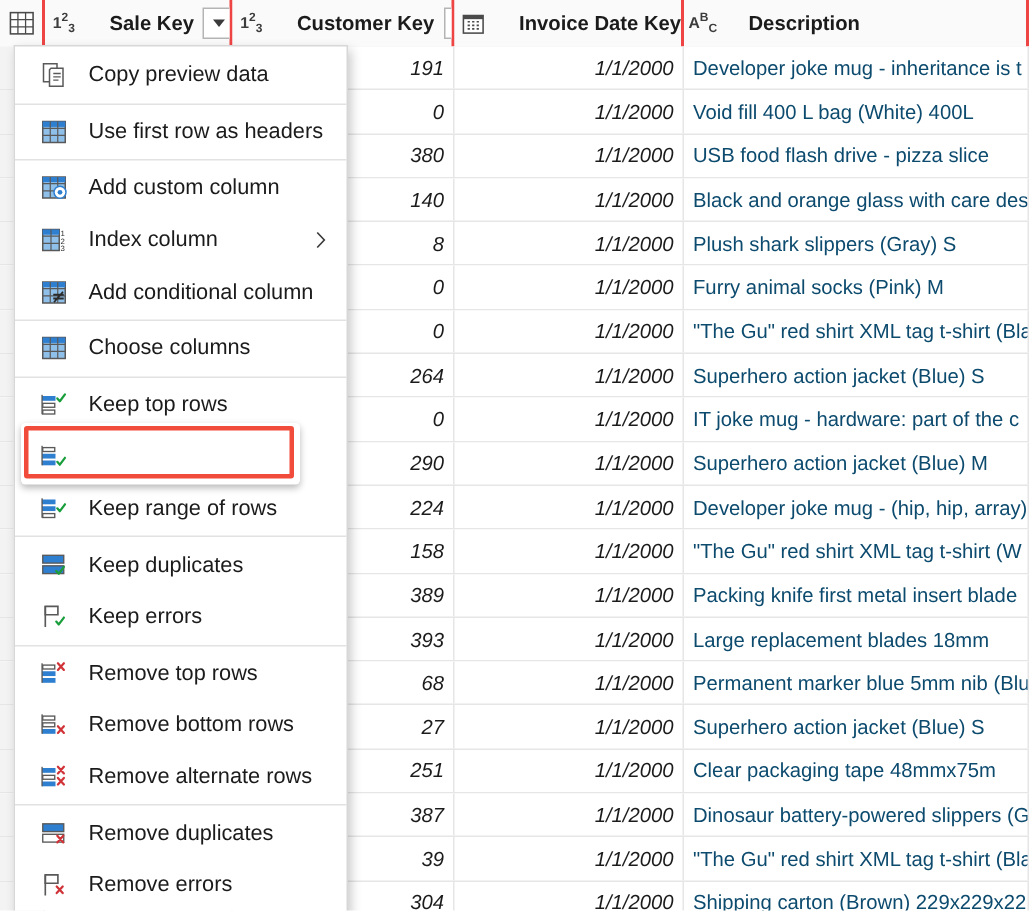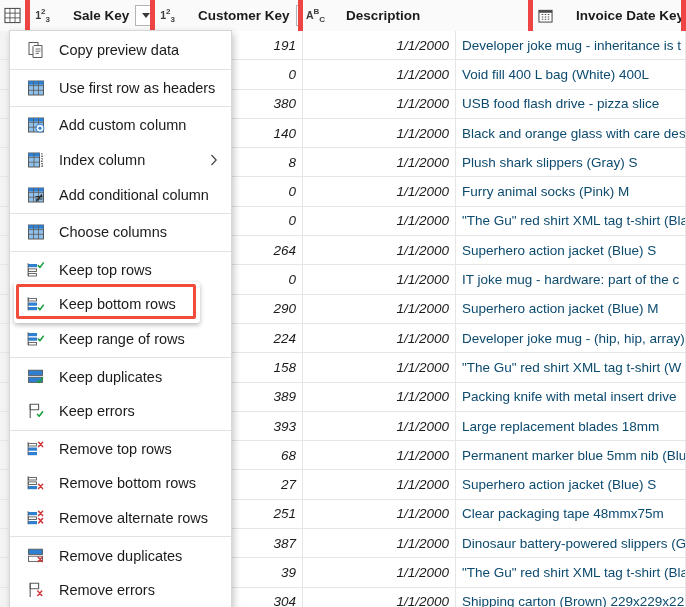--- a/index.html
+++ b/index.html
@@ -15,21 +15,21 @@
   
   .grid{position:absolute;left:0;top:0;width:686px;height:607px;}
   .hdr-row{
     position:absolute;left:0;top:0;height:31px;width:686px;
     background:#fafafa;border-bottom:1px solid #d0d0d0;
     display:flex;align-items:stretch;
     box-sizing:border-box;
   }
   .hdr-cell{
     display:flex;align-items:center;box-sizing:border-box;
-    border-right:5px solid #ef4444;
+    border-right:2px solid #ef4444;
     padding:0 4px;height:31px;background:#fafafa;
     font-weight:bold;font-size:13.5px;color:#1b1b1b;
     overflow:hidden;white-space:nowrap;
   }
   .hdr-cell.gutter{width:30px;justify-content:center;padding:0;}
   .hdr-label{margin-left:22px;margin-right:6px;font-weight:bold;}
   .dd-btn{
     width:19px;height:19px;min-width:19px;border:1px solid #b4b4b4;background:#fff;
     display:flex;align-items:center;justify-content:center;margin-left:auto;margin-right:1px;
   }
@@ -120,39 +120,39 @@
         </div>
         <div class="hdr-cell" style="width:148px;min-width:148px;">
           <span class="type-ico">
             <span class="ico123">1<sup>2</sup><sub>3</sub></span>
           </span>
           <span class="hdr-label">Customer Key</span>
           <span class="dd-btn">
             <span class="caret"></span>
           </span>
         </div>
-        <div class="hdr-cell" style="flex:1;">
-          <span class="type-ico">
-            <span class="icoABC">A<sup>B</sup><sub>C</sub></span>
-          </span>
-          <span class="hdr-label">Description</span>
-        </div>
         <div class="hdr-cell" style="width:153px;min-width:153px;">
           <span class="type-ico">
             <svg width="15" height="15" viewBox="0 0 16 16">
               <rect x="1" y="2.5" width="14" height="12.5" fill="#fff" stroke="#4a4a4a" stroke-width="1.1"></rect>
               <rect x="1" y="2.5" width="14" height="2.6" fill="#4a4a4a"></rect>
               <path d="M4 7 h1.6 M7.2 7 h1.6 M10.4 7 h1.6 M4 9.5 h1.6 M7.2 9.5 h1.6 M10.4 9.5 h1.6 M4 12 h1.6 M7.2 12 h1.6 M10.4 12 h1.6" stroke="#4a4a4a" stroke-width="1.1"></path>
             </svg>
           </span>
           <span class="hdr-label">Invoice Date Key</span>
           <span class="dd-btn">
             <span class="caret"></span>
           </span>
         </div>
+        <div class="hdr-cell" style="flex:1;">
+          <span class="type-ico">
+            <span class="icoABC">A<sup>B</sup><sub>C</sub></span>
+          </span>
+          <span class="hdr-label">Description</span>
+        </div>
       </div>
     <div class="body-rows" id="body-rows">
         <div class="row">
           <div class="cell gutter"></div>
           <div class="cell num c-sale"></div>
           <div class="cell num c-cust">191</div>
           <div class="cell num c-date">1/1/2000</div>
           <div class="cell c-desc">Developer joke mug - inheritance is t</div>
         </div>
         <div class="row">
@@ -230,21 +230,21 @@
           <div class="cell num c-sale"></div>
           <div class="cell num c-cust">158</div>
           <div class="cell num c-date">1/1/2000</div>
           <div class="cell c-desc">"The Gu" red shirt XML tag t-shirt (W</div>
         </div>
         <div class="row">
           <div class="cell gutter"></div>
           <div class="cell num c-sale"></div>
           <div class="cell num c-cust">389</div>
           <div class="cell num c-date">1/1/2000</div>
-          <div class="cell c-desc">Packing knife with metal insert drive</div>
+          <div class="cell c-desc">Packing knife first metal insert blade</div>
         </div>
         <div class="row">
           <div class="cell gutter"></div>
           <div class="cell num c-sale"></div>
           <div class="cell num c-cust">393</div>
           <div class="cell num c-date">1/1/2000</div>
           <div class="cell c-desc">Large replacement blades 18mm</div>
         </div>
         <div class="row">
           <div class="cell gutter"></div>
@@ -384,21 +384,20 @@
         <div class="hl-box" style="border-color:#f04b3b"></div>
         <span class="miicon">
           <svg width="20" height="20" viewBox="0 0 20 20" xmlns="http://www.w3.org/2000/svg">
             <rect x="2.5" y="4.4" width="8" height="2.6" fill="none" stroke="#595959" stroke-width="0.9"></rect>
             <rect x="2" y="8.5" width="9" height="3.2" fill="#2f7fd1"></rect>
             <rect x="2" y="13" width="9" height="3.2" fill="#2f7fd1"></rect>
             <rect x="1.6" y="3.2" width="0.9" height="13" fill="#595959"></rect>
             <path d="M12.2 13.9 l1.7 1.9 l3.4 -4.6" fill="none" stroke="#1a9e3c" stroke-width="1.5" stroke-linecap="round" stroke-linejoin="round"></path>
           </svg>
         </span>
-        <span class="milabel">Keep bottom rows</span>
       </div>
       <div class="mi">
         <span class="miicon">
           <svg width="20" height="20" viewBox="0 0 20 20" xmlns="http://www.w3.org/2000/svg">
             <rect x="2" y="4" width="9" height="3.2" fill="#2f7fd1"></rect>
             <rect x="2" y="8.5" width="9" height="3.2" fill="#2f7fd1"></rect>
             <rect x="2.5" y="13.4" width="8" height="2.6" fill="none" stroke="#595959" stroke-width="0.9"></rect>
             <rect x="1.6" y="3.2" width="0.9" height="13" fill="#595959"></rect>
             <path d="M12.2 9.9 l1.7 1.9 l3.4 -4.6" fill="none" stroke="#1a9e3c" stroke-width="1.5" stroke-linecap="round" stroke-linejoin="round"></path>
           </svg>

